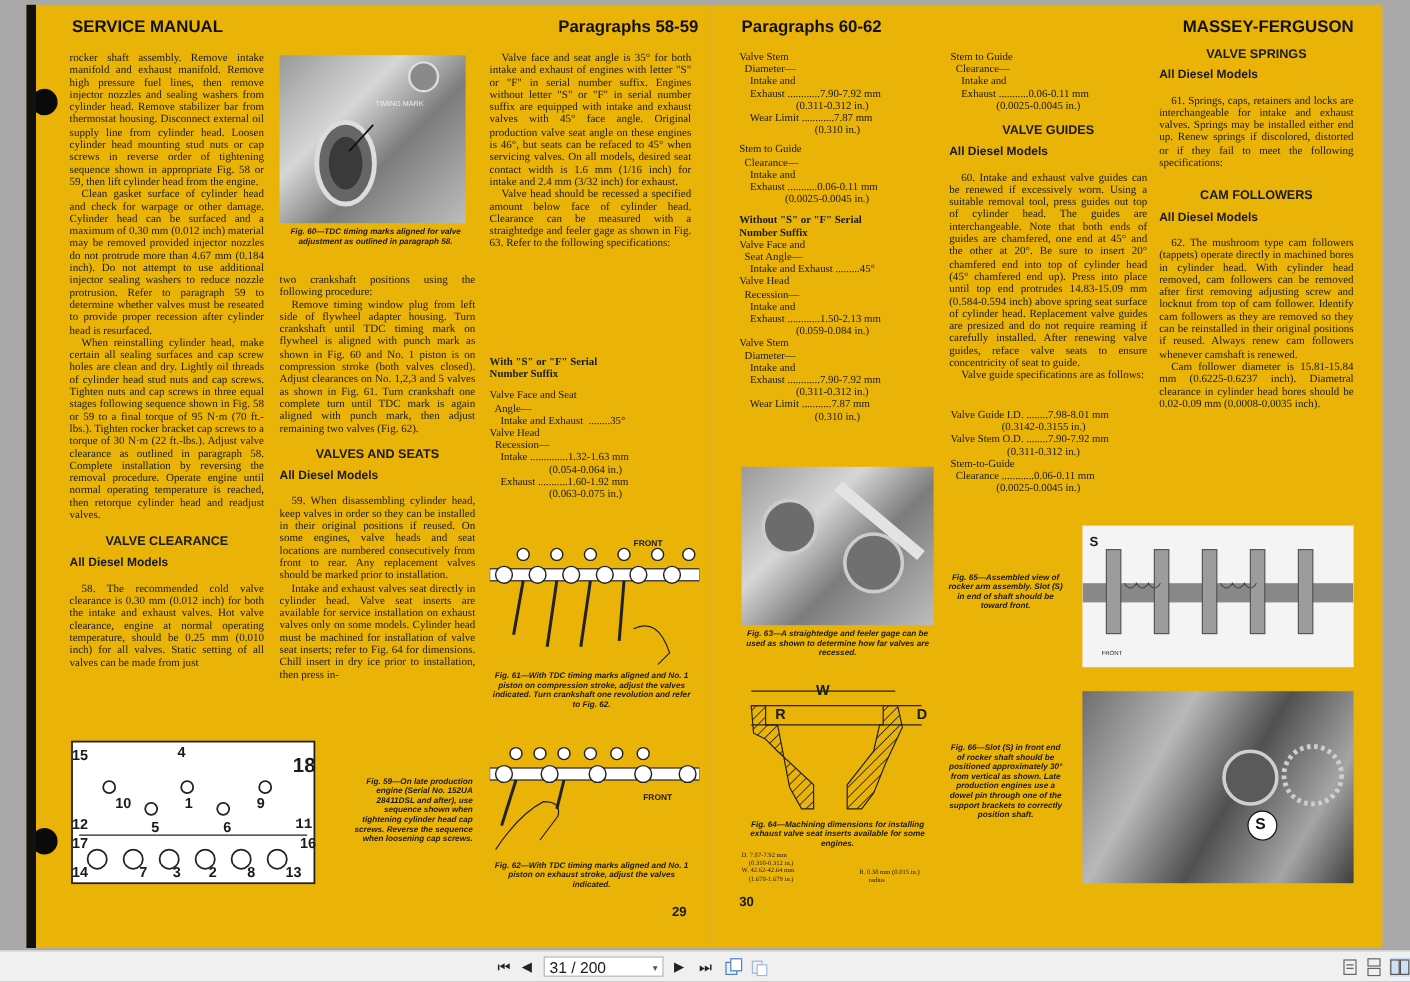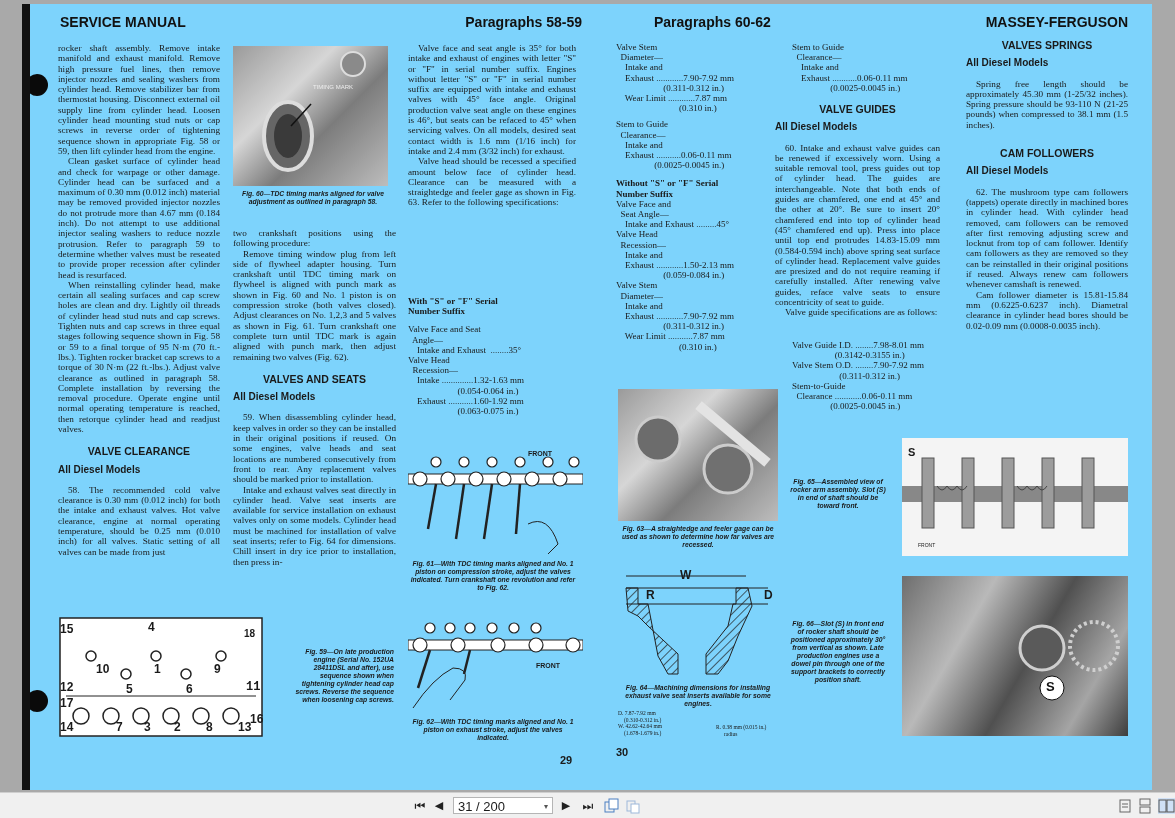--- a/index.html
+++ b/index.html
@@ -1,18 +1,18 @@
 <!DOCTYPE html>
 <html><head>
 <meta charset="utf-8">
 <style>
   html,body{margin:0;padding:0;}
   body{width:1175px;height:818px;background:#a9a9a9;position:relative;overflow:hidden;font-family:"Liberation Serif",serif;color:#1a1a1a;}
   .viewer{position:absolute;left:0;top:0;width:1175px;height:792px;background:#a9a9a9;}
-  .page{position:absolute;top:4px;height:786px;background:#7dd3fc;overflow:hidden;}
+  .page{position:absolute;top:4px;height:786px;background:#eab308;overflow:hidden;}
   .page.left{left:22px;width:562px;border-left:8px solid #111;}
   .page.right{left:592px;width:560px;}
   .hole{position:absolute;width:22px;height:22px;border-radius:50%;background:#0a0a0a;}
   .hdr{position:absolute;top:10px;font-family:"Liberation Sans",sans-serif;font-weight:bold;font-size:14px;color:#111;}
   .col{position:absolute;font-size:9.2px;line-height:10.3px;text-align:justify;}
   .col p{margin:0;text-indent:10px;}
   .sec{font-family:"Liberation Sans",sans-serif;font-weight:bold;font-size:10.5px;text-align:center;margin:12px 0 8px 0;text-indent:0!important;}
   .sub{font-family:"Liberation Sans",sans-serif;font-weight:bold;font-size:10px;margin:6px 0 10px 0;text-indent:0!important;}
   .cap{font-family:"Liberation Sans",sans-serif;font-style:italic;font-weight:bold;font-size:6.8px;line-height:8px;text-align:center;position:absolute;}
   .spec{position:absolute;font-size:9px;line-height:10.2px;}
@@ -152,44 +152,44 @@
           <circle cx="25" cy="100" r="8"></circle>
             <circle cx="55" cy="100" r="8"></circle>
             <circle cx="85" cy="100" r="8"></circle>
           <circle cx="115" cy="100" r="8"></circle>
             <circle cx="145" cy="100" r="8"></circle>
             <circle cx="175" cy="100" r="8"></circle>
         </g>
       </svg>
       <div class="lbl" style="left:4px;top:6px;font-size:12px;">15</div>
       <div class="lbl" style="left:92px;top:4px;font-size:12px;">4</div>
-      <div class="lbl" style="left:188px;top:12px;font-size:10px;">18</div>
+      <div class="lbl" style="left:188px;top:12px;font-size:17px;">18</div>
       <div class="lbl" style="left:40px;top:46px;font-size:12px;">10</div>
       <div class="lbl" style="left:98px;top:46px;font-size:12px;">1</div>
       <div class="lbl" style="left:158px;top:46px;font-size:12px;">9</div>
       <div class="lbl" style="left:4px;top:64px;font-size:12px;">12</div>
       <div class="lbl" style="left:70px;top:66px;font-size:12px;">5</div>
       <div class="lbl" style="left:130px;top:66px;font-size:12px;">6</div>
       <div class="lbl" style="left:190px;top:64px;font-size:12px;font-family:Liberation Mono, monospace;">11</div>
       <div class="lbl" style="left:4px;top:80px;font-size:12px;">17</div>
-      <div class="lbl" style="left:194px;top:80px;font-size:12px;margin-top:16px;">16</div>
+      <div class="lbl" style="left:194px;top:80px;font-size:12px;">16</div>
       <div class="lbl" style="left:4px;top:104px;font-size:12px;">14</div>
       <div class="lbl" style="left:60px;top:104px;font-size:12px;">7</div>
       <div class="lbl" style="left:88px;top:104px;font-size:12px;">3</div>
       <div class="lbl" style="left:118px;top:104px;font-size:12px;">2</div>
       <div class="lbl" style="left:150px;top:104px;font-size:12px;">8</div>
       <div class="lbl" style="left:182px;top:104px;font-size:12px;">13</div>
     </div>
     <div class="cap" style="left:264px;top:644px;width:100px;text-align:right;">Fig. 59—On late production engine (Serial No. 152UA 28411DSL and after), use sequence shown when tightening cylinder head cap screws. Reverse the sequence when loosening cap screws.</div>
 
     <div class="pnum" style="left:530px;top:750px;">29</div>
   </div>
 
   <div class="page right">
-    <div class="hdr" style="left:26px;margin-left:36px;">Paragraphs 60-62</div>
+    <div class="hdr" style="left:26px;">Paragraphs 60-62</div>
     <div class="hdr" style="right:24px;">MASSEY-FERGUSON</div>
 
     <div class="spec" style="left:24px;top:38px;width:170px;">
       <div class="row">Valve Stem</div>
       <div class="row">  Diameter—</div>
       <div class="row">    Intake and</div>
       <div class="row">    Exhaust ............7.90-7.92 mm</div>
       <div class="row">                     (0.311-0.312 in.)</div>
       <div class="row">    Wear Limit ............7.87 mm</div>
       <div class="row">                            (0.310 in.)</div>
@@ -257,42 +257,42 @@
       <div style="padding-left:8px">radius</div>
     </div>
 
     <div class="spec" style="left:200px;top:38px;width:168px;">
       <div class="row">Stem to Guide</div>
       <div class="row">  Clearance—</div>
       <div class="row">    Intake and</div>
       <div class="row">    Exhaust ...........0.06-0.11 mm</div>
       <div class="row">                 (0.0025-0.0045 in.)</div>
     </div>
-    <div class="col" style="left:183px;top:88px;width:165px;">
+    <div class="col" style="left:199px;top:88px;width:165px;">
       <div class="sec">VALVE GUIDES</div>
       <div class="sub">All Diesel Models</div>
       <p>60. Intake and exhaust valve guides can be renewed if excessively worn. Using a suitable removal tool, press guides out top of cylinder head. The guides are interchangeable. Note that both ends of guides are chamfered, one end at 45° and the other at 20°. Be sure to insert 20° chamfered end into top of cylinder head (45° chamfered end up). Press into place until top end protrudes 14.83-15.09 mm (0.584-0.594 inch) above spring seat surface of cylinder head. Replacement valve guides are presized and do not require reaming if carefully installed. After renewing valve guides, reface valve seats to ensure concentricity of seat to guide.</p>
       <p>Valve guide specifications are as follows:</p>
     </div>
     <div class="spec" style="left:200px;top:336px;width:168px;">
       <div class="row">Valve Guide I.D. ........7.98-8.01 mm</div>
       <div class="row">                   (0.3142-0.3155 in.)</div>
       <div class="row">Valve Stem O.D. ........7.90-7.92 mm</div>
       <div class="row">                     (0.311-0.312 in.)</div>
       <div class="row">Stem-to-Guide</div>
       <div class="row">  Clearance ............0.06-0.11 mm</div>
       <div class="row">                 (0.0025-0.0045 in.)</div>
     </div>
     <div class="cap" style="left:198px;top:474px;width:96px;">Fig. 65—Assembled view of rocker arm assembly. Slot (S) in end of shaft should be toward front.</div>
     <div class="cap" style="left:198px;top:616px;width:96px;">Fig. 66—Slot (S) in front end of rocker shaft should be positioned approximately 30° from vertical as shown. Late production engines use a dowel pin through one of the support brackets to correctly position shaft.</div>
 
     <div class="col" style="left:374px;top:28px;width:162px;">
-      <div class="sec" style="margin-top:8px">VALVES SPRINGS</div>
-      <div class="sub">All Diesel Models</div>
-      <p>Spring free length should be approximately 45.30 mm (1-25/32 inches). Spring pressure should be 93-110 N (21-25 pounds) when compressed to 38.1 mm (1.5 inches).</p>
+      <div class="sec" style="margin-top:8px">VALVE SPRINGS</div>
+      <div class="sub">All Diesel Models</div>
+      <p>61. Springs, caps, retainers and locks are interchangeable for intake and exhaust valves. Springs may be installed either end up. Renew springs if discolored, distorted or if they fail to meet the following specifications:</p>
       <div class="sec" style="margin-top:18px">CAM FOLLOWERS</div>
       <div class="sub">All Diesel Models</div>
       <p>62. The mushroom type cam followers (tappets) operate directly in machined bores in cylinder head. With cylinder head removed, cam followers can be removed after first removing adjusting screw and locknut from top of cam follower. Identify cam followers as they are removed so they can be reinstalled in their original positions if reused. Always renew cam followers whenever camshaft is renewed.</p>
       <p>Cam follower diameter is 15.81-15.84 mm (0.6225-0.6237 inch). Diametral clearance in cylinder head bores should be 0.02-0.09 mm (0.0008-0.0035 inch).</p>
     </div>
 
     <div class="fig" style="left:310px;top:434px;width:226px;height:118px;background:#f4f4f4;">
       <svg width="226" height="118">
         <rect x="0" y="48" width="226" height="16" fill="#888"></rect>
         <g fill="#9c9c9c" stroke="#555">

